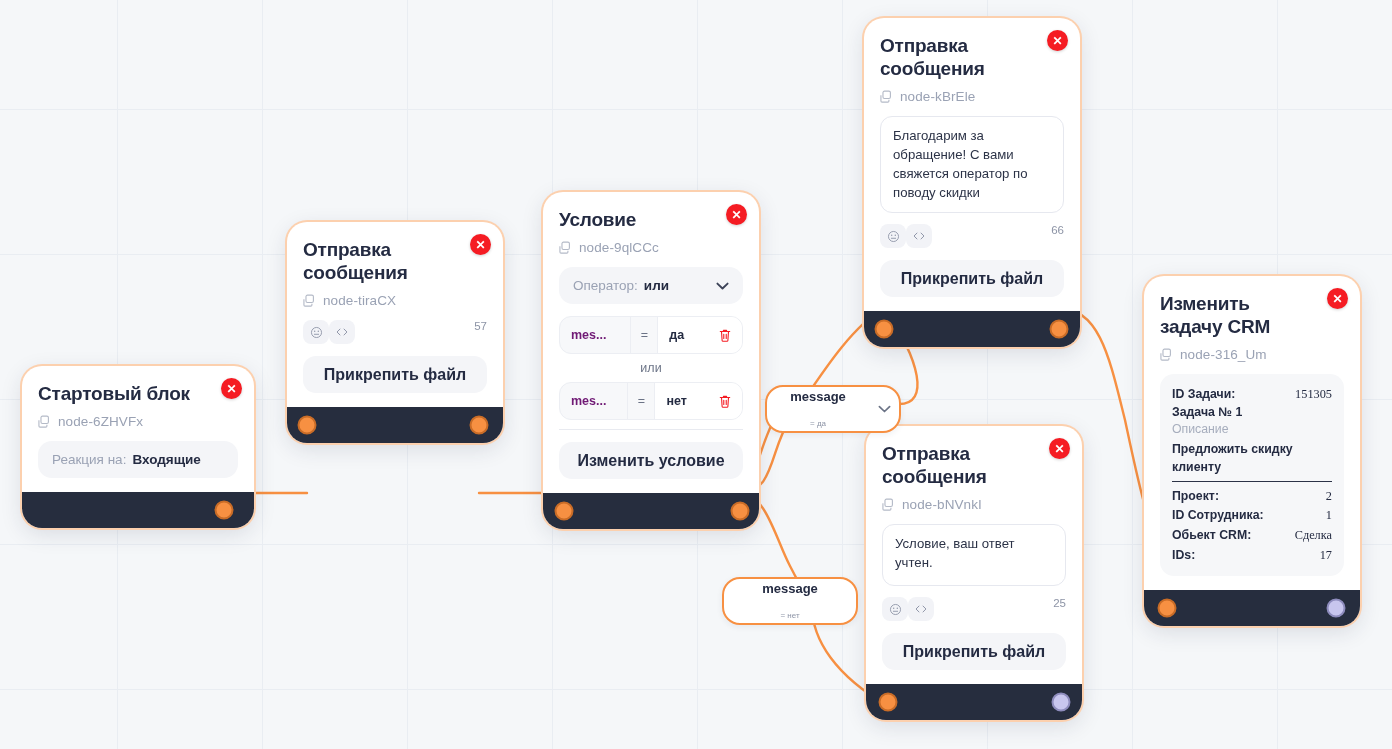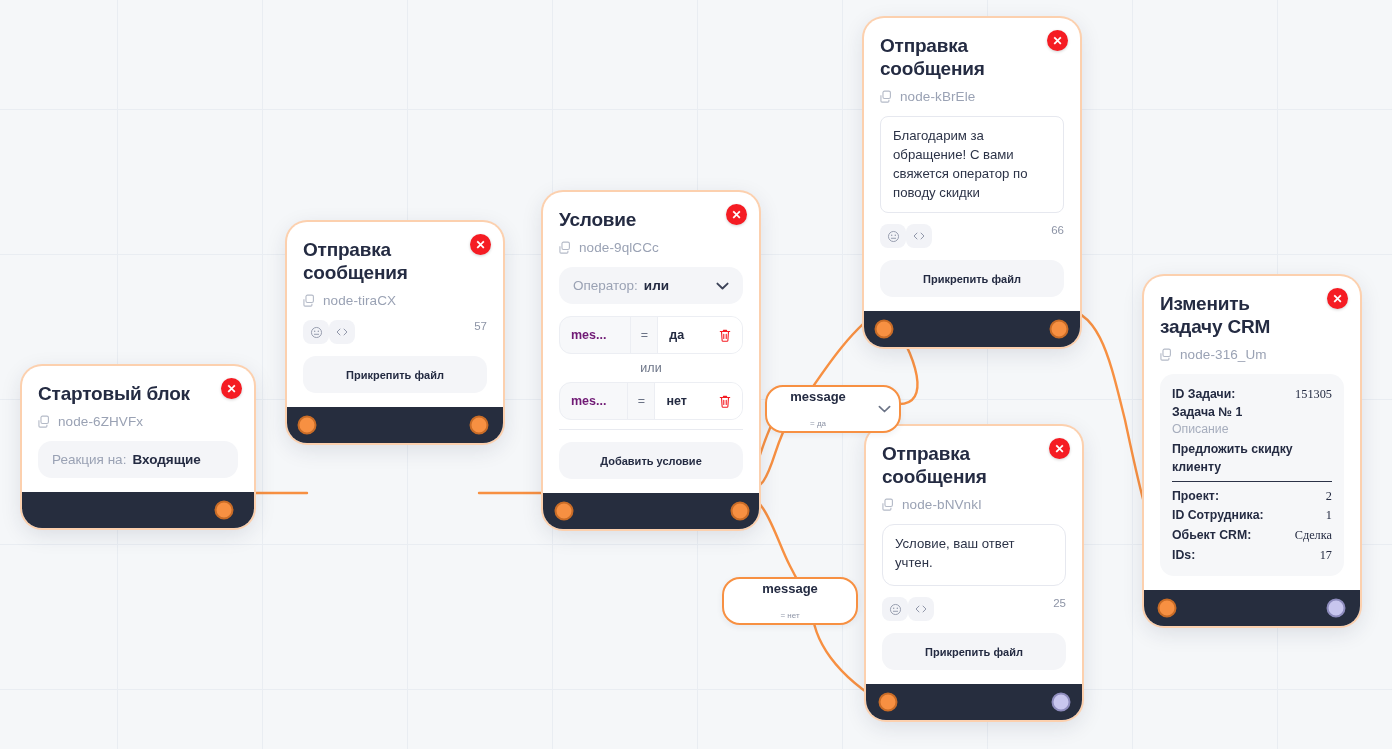--- a/index.html
+++ b/index.html
@@ -82,21 +82,21 @@
   }
   .msg-tools { display: flex; margin-top: 11px; }
   .tool {
     width: 26px; height: 24px; border-radius: 8px; background: #f2f3f7;
     display: flex; align-items: center; justify-content: center; cursor: pointer;
   }
   .counter { margin-left: auto; font-size: 11.5px; color: #8d94a6; align-self: flex-start; }
   .btn-attach {
     margin-top: 12px; background: #f4f5f8; border-radius: 13px;
     height: 37px; display: flex; align-items: center; justify-content: center;
-    font-size: 11px; font-weight: 700; color: #242b42; cursor: pointer;
+    font-size: 16px; font-weight: 700; color: #242b42; cursor: pointer;
   }
 
   
   .cond-row {
     display: flex; align-items: stretch;
     background: #f7f8fa; border: 1px solid #eceef3; border-radius: 12px;
     overflow: hidden; height: 36px;
   }
   .cond-row .c-var { flex: 1 1 auto; display: flex; align-items: center; padding-left: 11px;
     font-size: 12.5px; font-weight: 700; color: #701a75; }
@@ -265,42 +265,42 @@
         <div class="c-op">=</div>
         <div class="c-val">нет</div>
         <div class="c-del">
           <svg viewBox="0 0 16 17" width="14" height="15">
               <path d="M2.6 4h10.8M6.2 4V2.6h3.6V4M4 4l.7 10.2a1 1 0 0 0 1 .9h4.6a1 1 0 0 0 1-.9L12 4M6.6 7v5M9.4 7v5" fill="none" stroke="#f51c23" stroke-width="1.25" stroke-linecap="round" stroke-linejoin="round"></path>
             </svg>
         </div>
       </div>
 
       <div class="cond-sep"></div>
-      <div class="btn-attach">Добавить условие</div>
+      <div class="btn-attach">Изменить условие</div>
     </div>
     <div class="node-foot">
       <div class="port out" style="left:21px;"></div>
       <div class="port out" style="left:197px;"></div>
     </div>
   </div>
 
   <div class="node sel" style="left:864px; top:18px; width:216px;">
     <div class="node-body">
       <div class="close-btn">
           <span>✕</span>
         </div>
       <div class="node-title">Отправка сообщения</div>
       <div class="node-id">
         <svg class="copy-icon" viewBox="0 0 14 14">
           <rect x="3.2" y="1.2" width="8" height="8" rx="1.6" fill="none" stroke="#b4bac7" stroke-width="1.2"></rect>
           <path d="M9.6 10.6v1.2a1.2 1.2 0 0 1-1.2 1.2H2.2A1.2 1.2 0 0 1 1 11.8V5.6" fill="none" stroke="#b4bac7" stroke-width="1.2"></path>
         </svg>
         <span class="lbl">node-kBrEle</span>
       </div>
-      <div class="msgbox" style="min-height:62px;border-radius:8px;">Благодарим за обращение! С вами свяжется оператор по поводу скидки</div>
+      <div class="msgbox" style="min-height:62px;">Благодарим за обращение! С вами свяжется оператор по поводу скидки</div>
       <div class="msg-tools">
         <div class="tool">
           <svg viewBox="0 0 16 16" width="13" height="13">
               <circle cx="8" cy="8" r="6.2" fill="none" stroke="#8d94a6" stroke-width="1.1"></circle>
               <circle cx="5.8" cy="6.5" r=".85" fill="#8d94a6"></circle>
               <circle cx="10.2" cy="6.5" r=".85" fill="#8d94a6"></circle>
               <path d="M5.4 10.2h5.2" fill="none" stroke="#8d94a6" stroke-width="1.1" stroke-linecap="round"></path>
             </svg>
         </div>
         <div class="tool">

